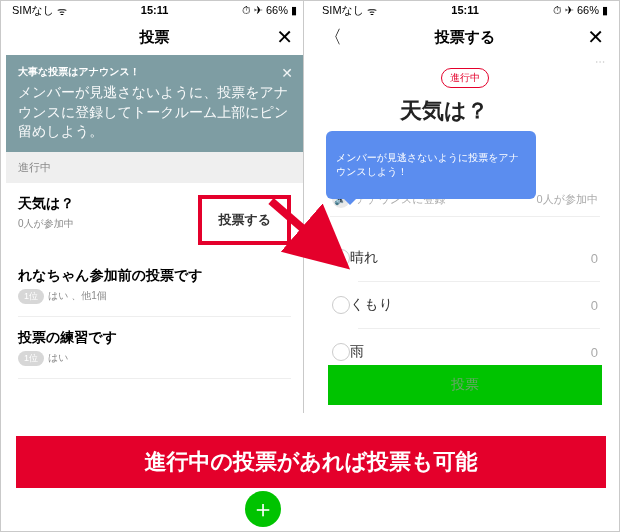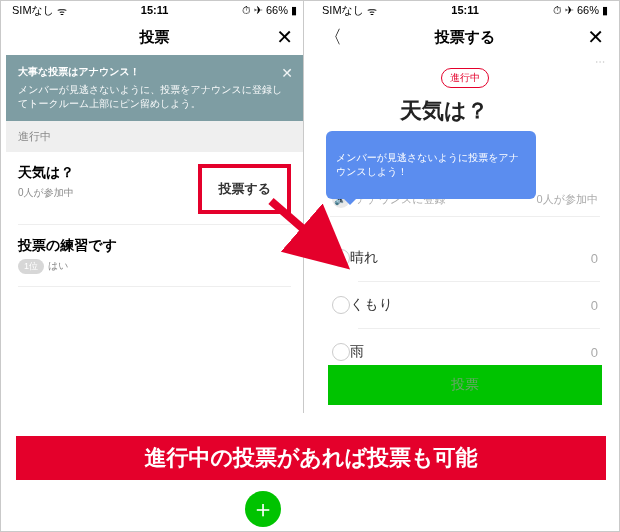--- a/index.html
+++ b/index.html
@@ -12,21 +12,21 @@
   .status .sl, .status .sr { display: flex; align-items: center; gap: 3px; }
   .status .st { font-weight: 600; }
   
   .nav { height: 36px; display: flex; align-items: center; justify-content: center; position: relative; }
   .nav .title { font-size: 15px; font-weight: 600; }
   .nav .close { position: absolute; right: 10px; font-size: 20px; line-height: 1; }
   .nav .back { position: absolute; left: 8px; font-size: 18px; }
   
   .announce { background: #7e9da3; color: #fff; padding: 10px 12px; position: relative; }
   .announce .at { font-size: 10px; font-weight: 700; margin-bottom: 4px; }
-  .announce .ab { font-size: 10px; line-height: 1.4; opacity: .95; }
+  .announce .ab { font-size: 14px; line-height: 1.4; opacity: .95; }
   .announce .ax { position: absolute; right: 10px; top: 10px; font-size: 14px; opacity: .9; }
   .sec-hdr { background: #efefef; color: #888; font-size: 11px; padding: 8px 12px; }
   .poll-row { background: #fff; padding: 12px; position: relative; }
   .poll-row .pt { font-size: 14px; font-weight: 700; margin-bottom: 4px; }
   .poll-row .ps { font-size: 10px; color: #8a8a8a; }
   .vote-btn-box { position: absolute; right: 12px; top: 12px; background:#fff; border: 4px solid #e4002b; padding: 12px 16px; font-size: 13px; font-weight: 600; color:#333; }
   .rank { display: inline-block; background: #d7d7d7; color: #fff; font-size: 9px; border-radius: 8px; padding: 1px 6px; margin-right: 4px; vertical-align: middle; }
   .div { height: 1px; background: #eee; margin: 0 12px; }
   .fab { position: absolute; left: 244px; top: 490px; width: 36px; height: 36px; border-radius: 50%; background: #00c300; color: #fff; display: flex; align-items: center; justify-content: center; font-size: 24px; font-weight: 400; z-index: 5; }
   
@@ -41,21 +41,21 @@
   .options { margin-top: 18px; }
   .opt { display: flex; align-items: center; justify-content: space-between; padding: 14px 2px; }
   .opt .ol { display: flex; align-items: center; }
   .radio { width: 18px; height: 18px; border: 1.5px solid #ccc; border-radius: 50%; }
   .opt .on { font-size: 14px; color: #333; }
   .opt .ov { font-size: 13px; color: #aaa; }
   .opt-line { height:1px; background:#eee; margin-left:28px; }
   .vote-bar { position: absolute; bottom: 8px; left: 12px; right: 12px; height: 40px; background: #00c300; color: #6aa56a; display: flex; align-items: center; justify-content: center; font-size: 14px; }
   .more-dots { position:absolute; right:8px; top:56px; color:#bbb; writing-mode: vertical-rl; font-size:10px; letter-spacing:2px; }
   
-  .caption { position: absolute; left: 15px; top: 435px; width: 590px; height: 44px; background: #e4002b; color: #fff; display: flex; align-items: center; justify-content: center; font-size: 22px; font-weight: 800; z-index: 10; }
+  .caption { position: absolute; left: 15px; top: 435px; width: 590px; height: 52px; background: #e4002b; color: #fff; display: flex; align-items: center; justify-content: center; font-size: 22px; font-weight: 800; z-index: 10; }
   
   .arrow { position: absolute; left: 265px; top: 190px; width: 90px; height: 90px; z-index: 9; }
 </style>
 </head>
 <body>
 
 <div class="phone phone-left">
   <div class="status">
     <div class="sl">
       <span>SIMなし</span>
@@ -77,20 +77,26 @@
     <div class="at">大事な投票はアナウンス！</div>
     <div class="ab">メンバーが見逃さないように、投票をアナウンスに登録してトークルーム上部にピン留めしよう。</div>
     <div class="ax">✕</div>
   </div>
   <div class="sec-hdr">進行中</div>
   <div class="poll-row" style="padding-bottom:24px;">
     <div class="pt">天気は？</div>
     <div class="ps">0人が参加中</div>
     <div class="vote-btn-box">
       <span>投票する</span>
+    </div>
+  </div>
+  <div class="poll-row">
+    <div class="pt">れなちゃん参加前の投票です</div>
+    <div class="ps">
+      <span class="rank">1位</span><span>はい 、他1個</span>
     </div>
   </div>
   <div class="div"></div>
   <div class="poll-row">
     <div class="pt">投票の練習です</div>
     <div class="ps">
       <span class="rank">1位</span><span>はい</span>
     </div>
   </div>
   <div class="div"></div>

